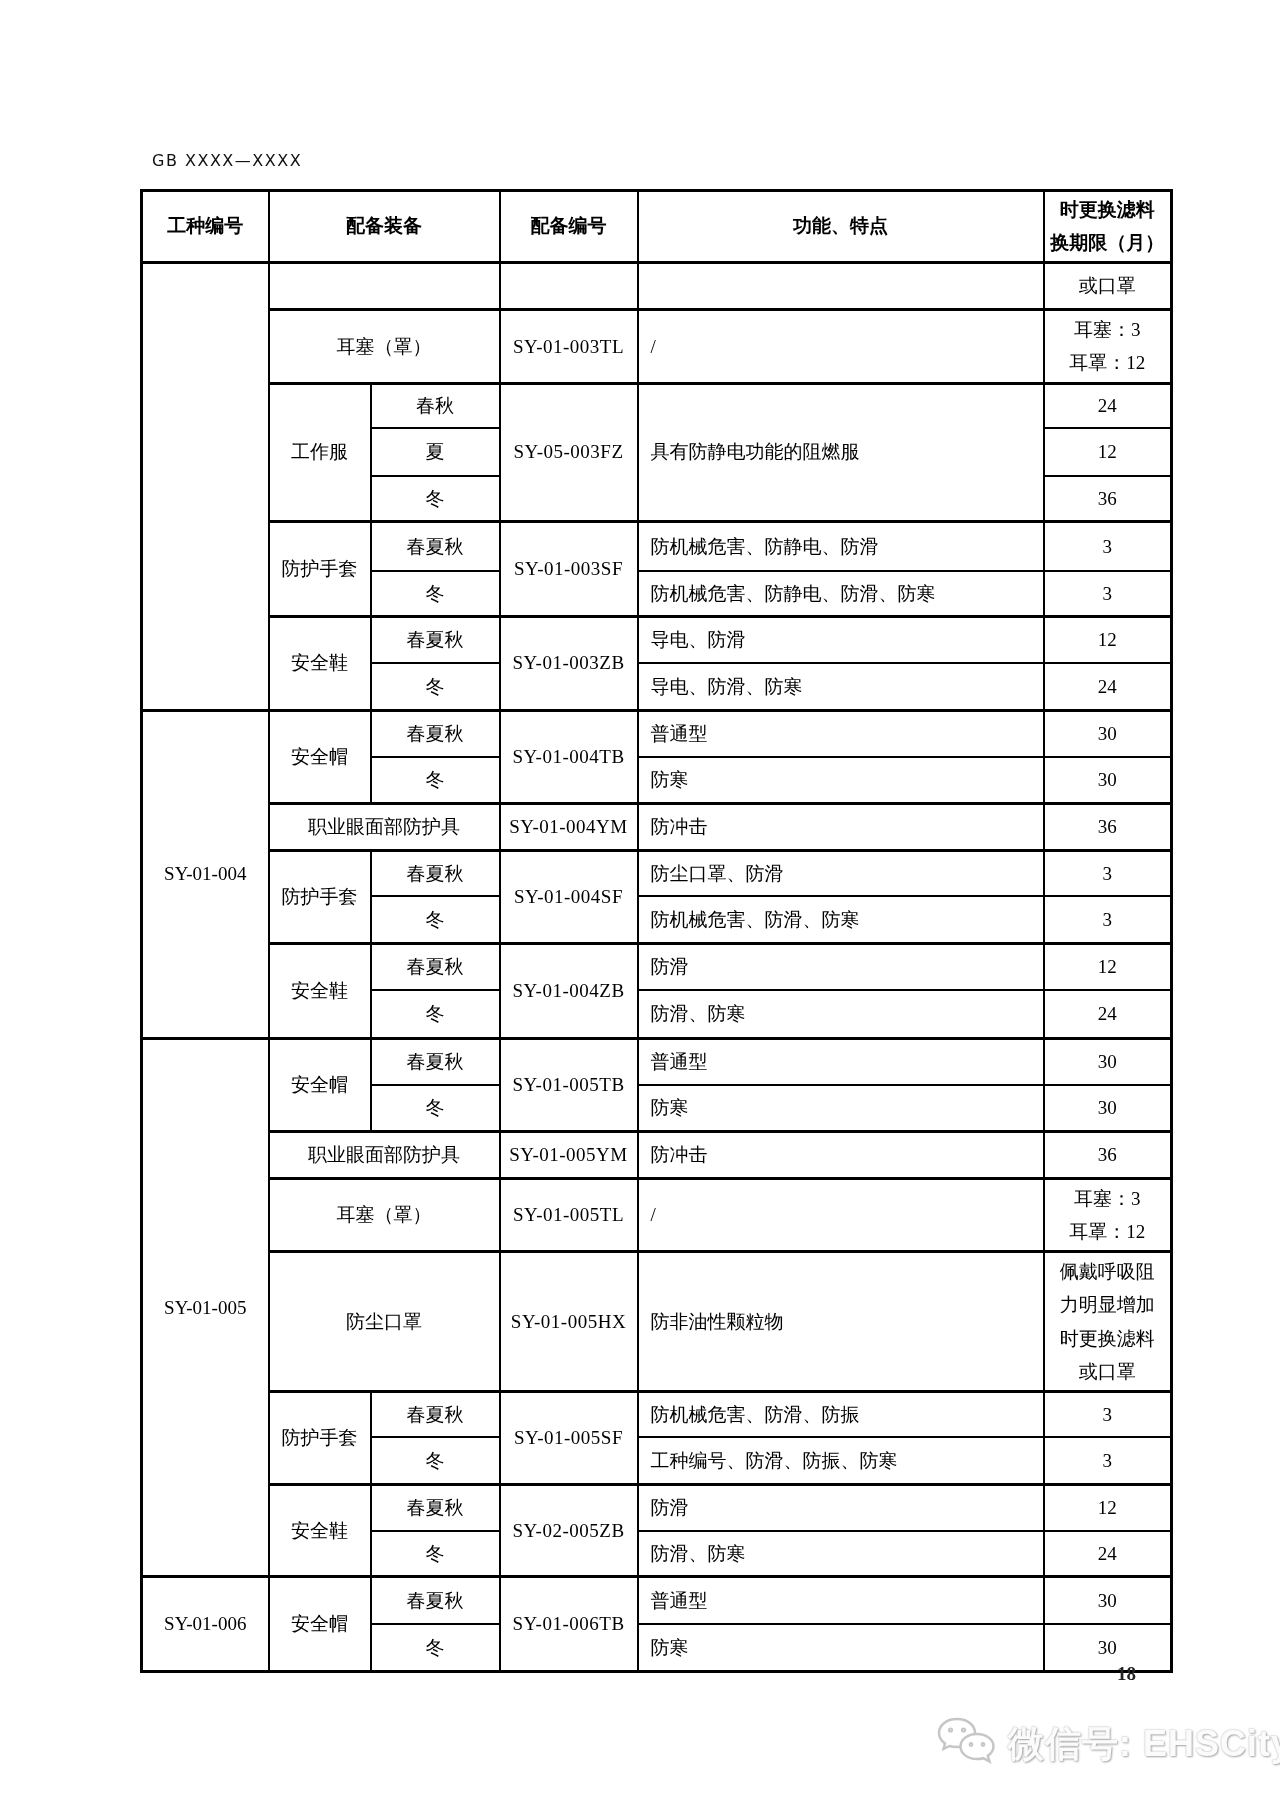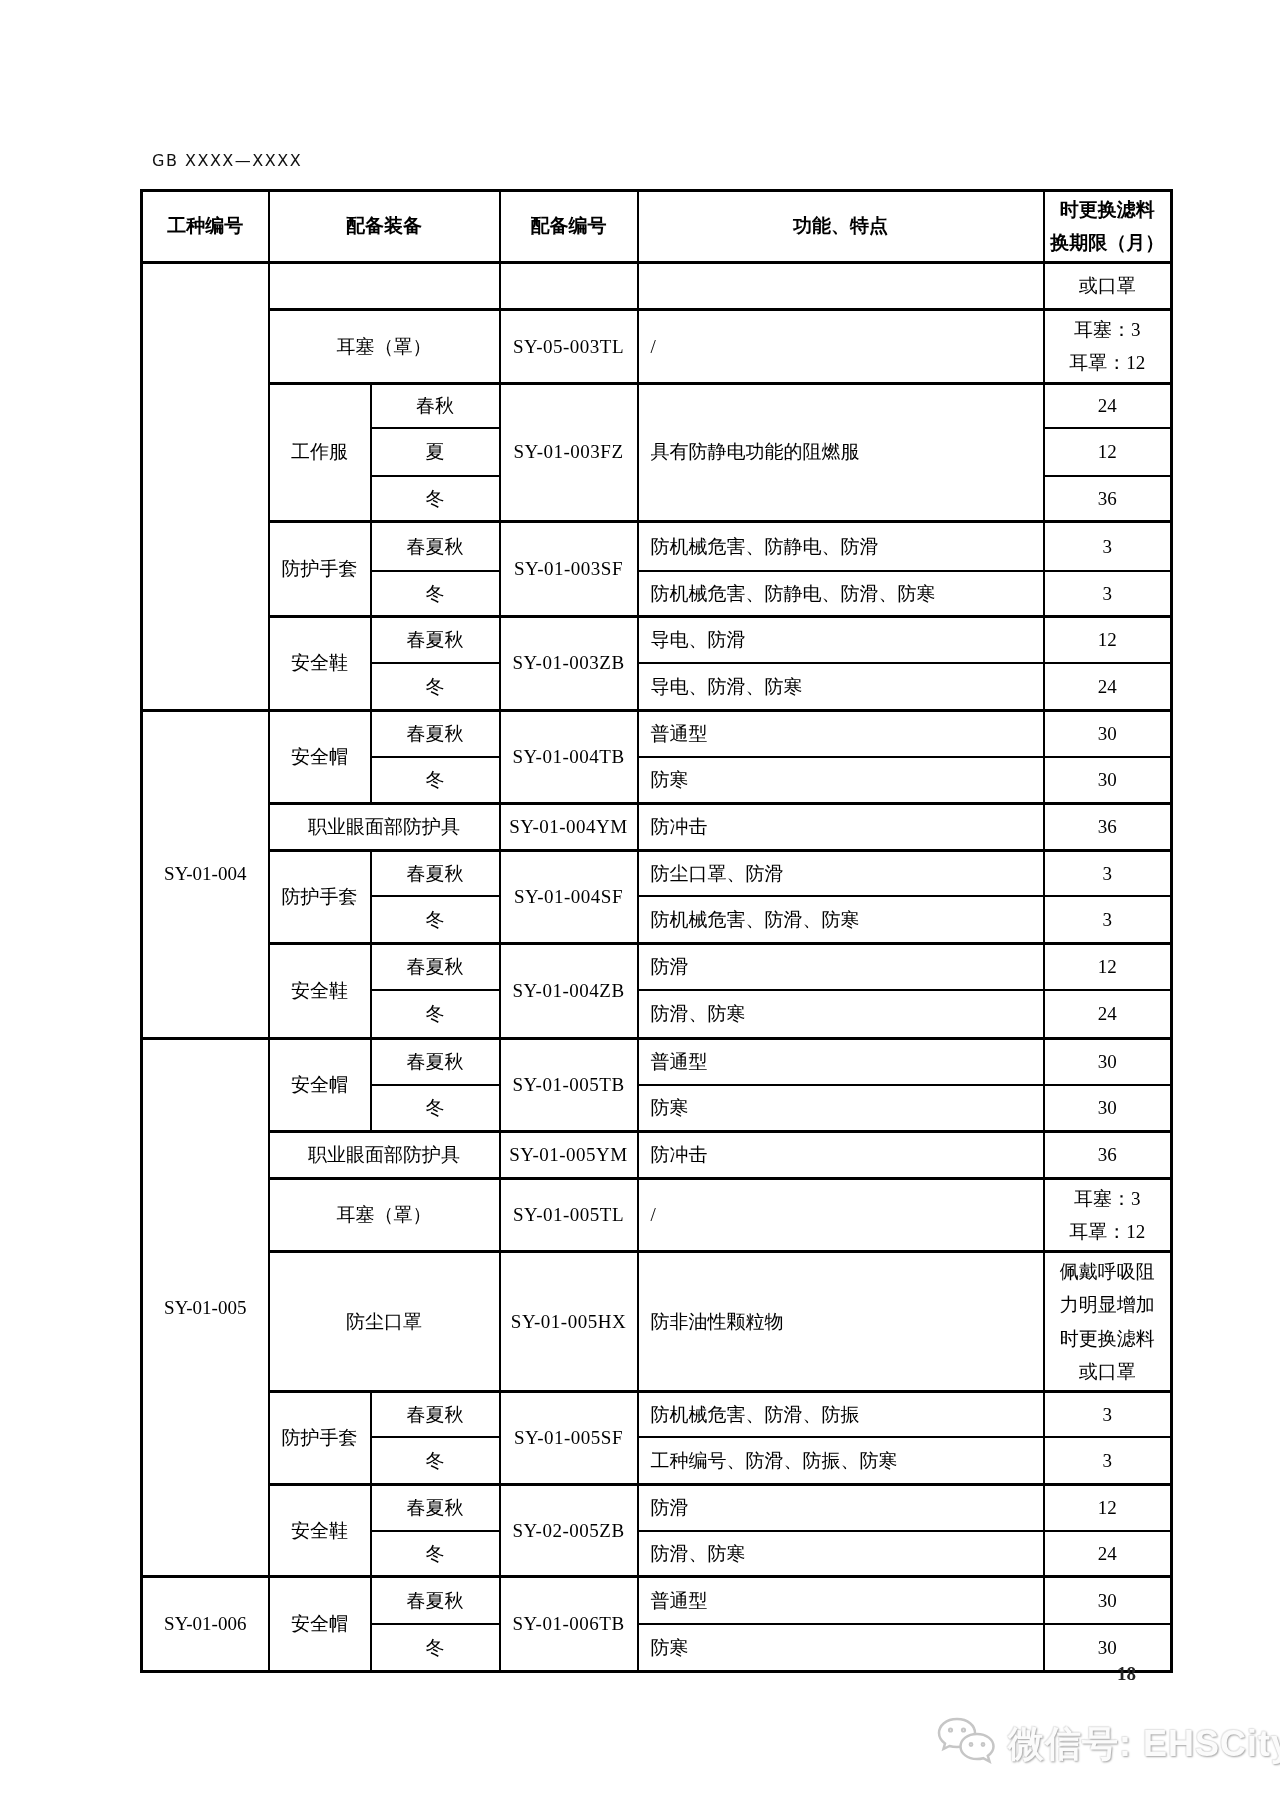--- a/index.html
+++ b/index.html
@@ -116,29 +116,29 @@
     <tbody>
         <tr style="height: 47px;">
           <td rowspan="9" class="k-job"></td>
           <td colspan="2" class="k-equip"></td>
           <td class="k-code"></td>
           <td class="k-func"></td>
           <td class="k-period">或口罩</td>
         </tr>
         <tr class="grp" style="height: 66px;">
           <td colspan="2" class="k-equip">耳塞（罩）</td>
-          <td class="k-code">SY-05-003TL</td>
+          <td class="k-code">SY-01-003TL</td>
           <td class="k-func">/</td>
           <td class="k-period">耳塞：3
 耳罩：12</td>
         </tr>
         <tr class="grp" style="height: 45px;">
           <td rowspan="3" class="k-equip">工作服</td>
           <td class="k-season">春秋</td>
-          <td rowspan="3" class="k-code">SY-01-003FZ</td>
+          <td rowspan="3" class="k-code">SY-05-003FZ</td>
           <td rowspan="3" class="k-func">具有防静电功能的阻燃服</td>
           <td class="k-period">24</td>
         </tr>
         <tr style="height: 48px;">
           <td class="k-season">夏</td>
           <td class="k-period">12</td>
         </tr>
         <tr style="height: 45px;">
           <td class="k-season">冬</td>
           <td class="k-period">36</td>

